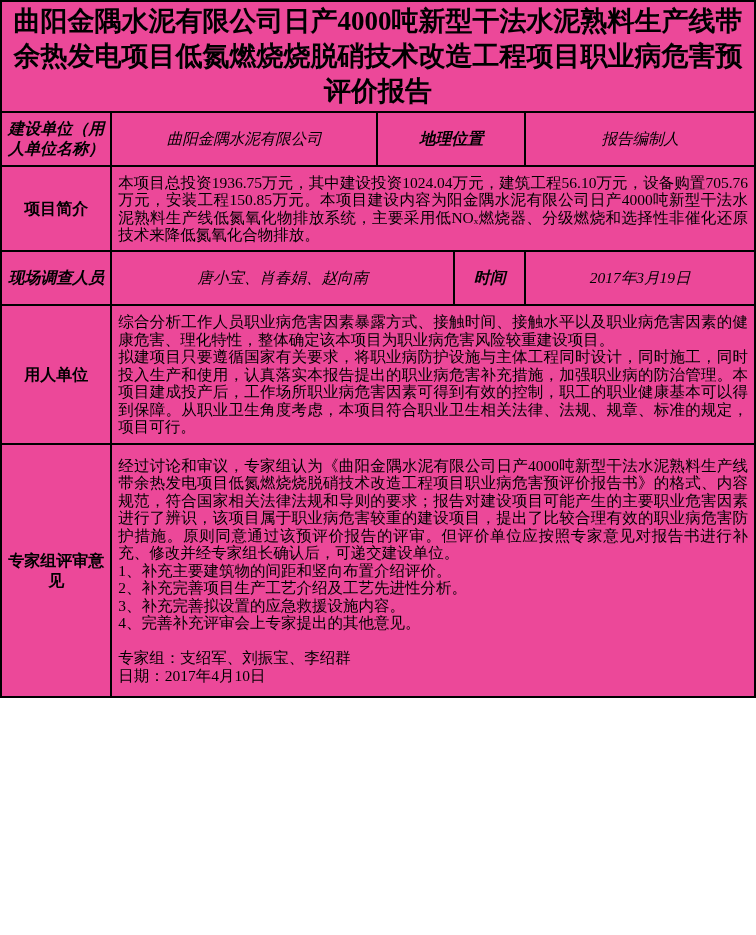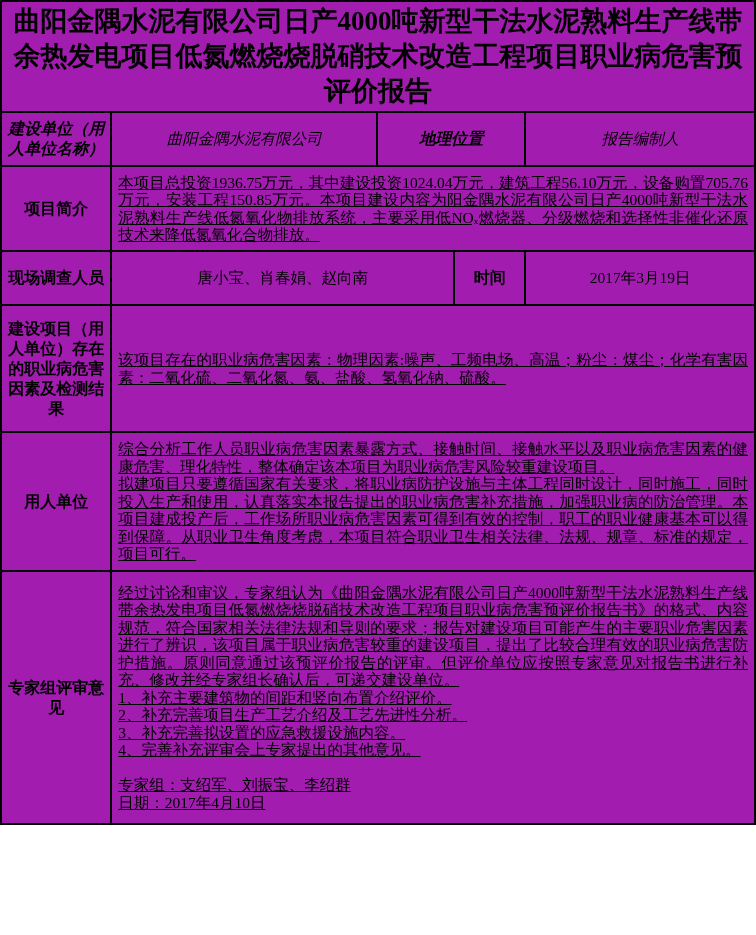--- a/index.html
+++ b/index.html
@@ -1,27 +1,27 @@
 <!DOCTYPE html>
 <html lang="zh"><head>
 <meta charset="utf-8">
 <style>
   html,body{margin:0;padding:0;background:#ffffff;}
   body{width:756px;font-family:"Liberation Serif","DejaVu Serif",serif;color:#000;}
   .doc{width:756px;box-sizing:border-box;}
-  table.report{width:756px;border-collapse:collapse;table-layout:fixed;background:#a21caf;}
+  table.report{width:756px;border-collapse:collapse;table-layout:fixed;background:#ec4899;}
   table.report td{border:2px solid #000;box-sizing:border-box;vertical-align:middle;overflow:hidden;}
   td.title-cell{height:110px;text-align:center;font-weight:bold;font-size:27px;line-height:35px;padding:2px 6px;}
   td.lbl{font-weight:bold;font-size:16px;text-align:center;padding:1px 3px;line-height:20px;}
   td.val{font-size:15.5px;padding:1px 6px;line-height:17.5px;}
   td.val.center{text-align:center;}
-  td.val.justify{text-align:justify;text-decoration:underline;}
+  td.val.justify{text-align:justify;}
   .prewrap{white-space:pre-wrap;}
   tr.r1{height:54px;font-style:italic;} tr.r2{height:58px;} tr.r3{height:85px;} tr.r4{height:47px;}
-  tr.r5{height:54px;} tr.r6{height:127px;} tr.r7{height:139px;} tr.r8{height:253px;}
+  tr.r5{height:54px;font-style:italic;} tr.r6{height:127px;} tr.r7{height:139px;} tr.r8{height:253px;}
 </style>
 </head>
 <body>
 
 <div class="doc">
   <table class="report">
     <colgroup>
       <col style="width:110px">
         <col style="width:145px">
         <col style="width:120px">
@@ -49,24 +49,20 @@
     </tr>
 
 
     <tr class="r5">
       <td class="lbl">现场调查人员</td>
       <td colspan="3" class="val center">唐小宝、肖春娟、赵向南</td>
       <td class="lbl">时间</td>
       <td class="val center">2017年3月19日</td>
     </tr>
 
-    <tr class="r6">
-      <td class="lbl">建设项目（用人单位）存在的职业病危害因素及检测结果</td>
-      <td colspan="5" class="val justify">该项目存在的职业病危害因素：物理因素:噪声、工频电场、高温；粉尘：煤尘；化学有害因素：二氧化硫、二氧化氮、氨、盐酸、氢氧化钠、硫酸。</td>
-    </tr>
 
     <tr class="r7">
       <td class="lbl">用人单位</td>
       <td colspan="5" class="val justify prewrap">综合分析工作人员职业病危害因素暴露方式、接触时间、接触水平以及职业病危害因素的健康危害、理化特性，整体确定该本项目为职业病危害风险较重建设项目。
 拟建项目只要遵循国家有关要求，将职业病防护设施与主体工程同时设计，同时施工，同时投入生产和使用，认真落实本报告提出的职业病危害补充措施，加强职业病的防治管理。本项目建成投产后，工作场所职业病危害因素可得到有效的控制，职工的职业健康基本可以得到保障。从职业卫生角度考虑，本项目符合职业卫生相关法律、法规、规章、标准的规定，项目可行。</td>
     </tr>
 
     <tr class="r8">
       <td class="lbl">专家组评审意见</td>
       <td colspan="5" class="val justify prewrap">经过讨论和审议，专家组认为《曲阳金隅水泥有限公司日产4000吨新型干法水泥熟料生产线带余热发电项目低氮燃烧烧脱硝技术改造工程项目职业病危害预评价报告书》的格式、内容规范，符合国家相关法律法规和导则的要求；报告对建设项目可能产生的主要职业危害因素进行了辨识，该项目属于职业病危害较重的建设项目，提出了比较合理有效的职业病危害防护措施。原则同意通过该预评价报告的评审。但评价单位应按照专家意见对报告书进行补充、修改并经专家组长确认后，可递交建设单位。

